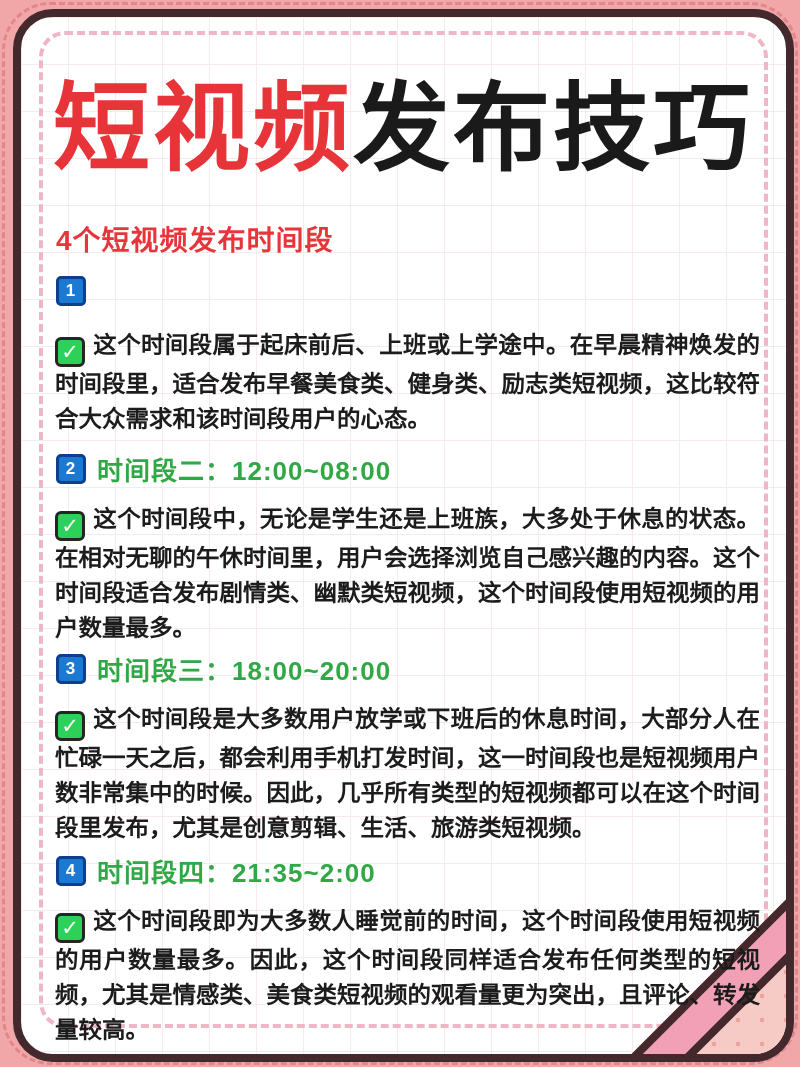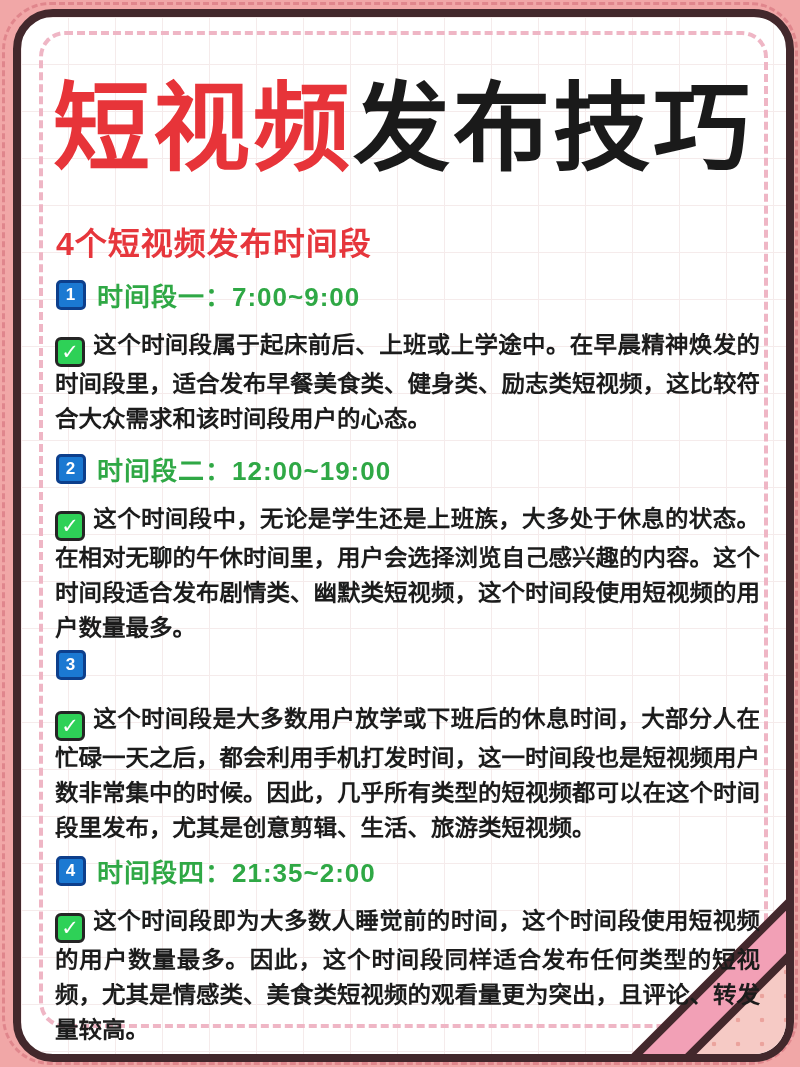--- a/index.html
+++ b/index.html
@@ -76,21 +76,21 @@
     font-weight: 900;
     letter-spacing: 3px;
     line-height: 1.1;
     white-space: nowrap;
   }
   .title .hl { color: #e73439; }
   .title .rest { color: #1a1a1a; }
   .subtitle {
     position: absolute;
     left: 56px; top: 218px;
-    font-size: 32px;
+    font-size: 28px;
     font-weight: 800;
     color: #e6363c;
     letter-spacing: 1px;
   }
   .sec-head {
     position: absolute;
     left: 56px;
     display: flex;
     align-items: center;
     gap: 11px;
@@ -156,36 +156,36 @@
   </div>
 
   <div class="content">
 
     <h1 class="title"><span class="hl">短视频</span><span class="rest">发布技巧</span></h1>
 
     <div class="subtitle">4个短视频发布时间段</div>
 
     <div class="sec-head" style="top:276px">
       <span class="badge">1</span>
-      <span class="head-text">时间段一：7:00~9:00</span>
     </div>
     <p class="sec-body" style="top:328px"><span class="check">
           <span class="check-mark">✓</span>
         </span><span>这个时间段属于起床前后、上班或上学途中。在早晨精神焕发的时间段里，适合发布早餐美食类、健身类、励志类短视频，这比较符合大众需求和该时间段用户的心态。</span></p>
 
     <div class="sec-head" style="top:450px">
       <span class="badge">2</span>
-      <span class="head-text">时间段二：12:00~19:00</span>
+      <span class="head-text">时间段二：12:00~08:00</span>
     </div>
     <p class="sec-body" style="top:502px"><span class="check">
           <span class="check-mark">✓</span>
         </span><span>这个时间段中，无论是学生还是上班族，大多处于休息的状态。在相对无聊的午休时间里，用户会选择浏览自己感兴趣的内容。这个时间段适合发布剧情类、幽默类短视频，这个时间段使用短视频的用户数量最多。</span></p>
 
     <div class="sec-head" style="top:650px">
       <span class="badge">3</span>
+      <span class="head-text">时间段三：18:00~20:00</span>
     </div>
     <p class="sec-body" style="top:702px"><span class="check">
           <span class="check-mark">✓</span>
         </span><span>这个时间段是大多数用户放学或下班后的休息时间，大部分人在忙碌一天之后，都会利用手机打发时间，这一时间段也是短视频用户数非常集中的时候。因此，几乎所有类型的短视频都可以在这个时间段里发布，尤其是创意剪辑、生活、旅游类短视频。</span></p>
 
     <div class="sec-head" style="top:852px">
       <span class="badge">4</span>
       <span class="head-text">时间段四：21:35~2:00</span>
     </div>
     <p class="sec-body" style="top:904px"><span class="check">

